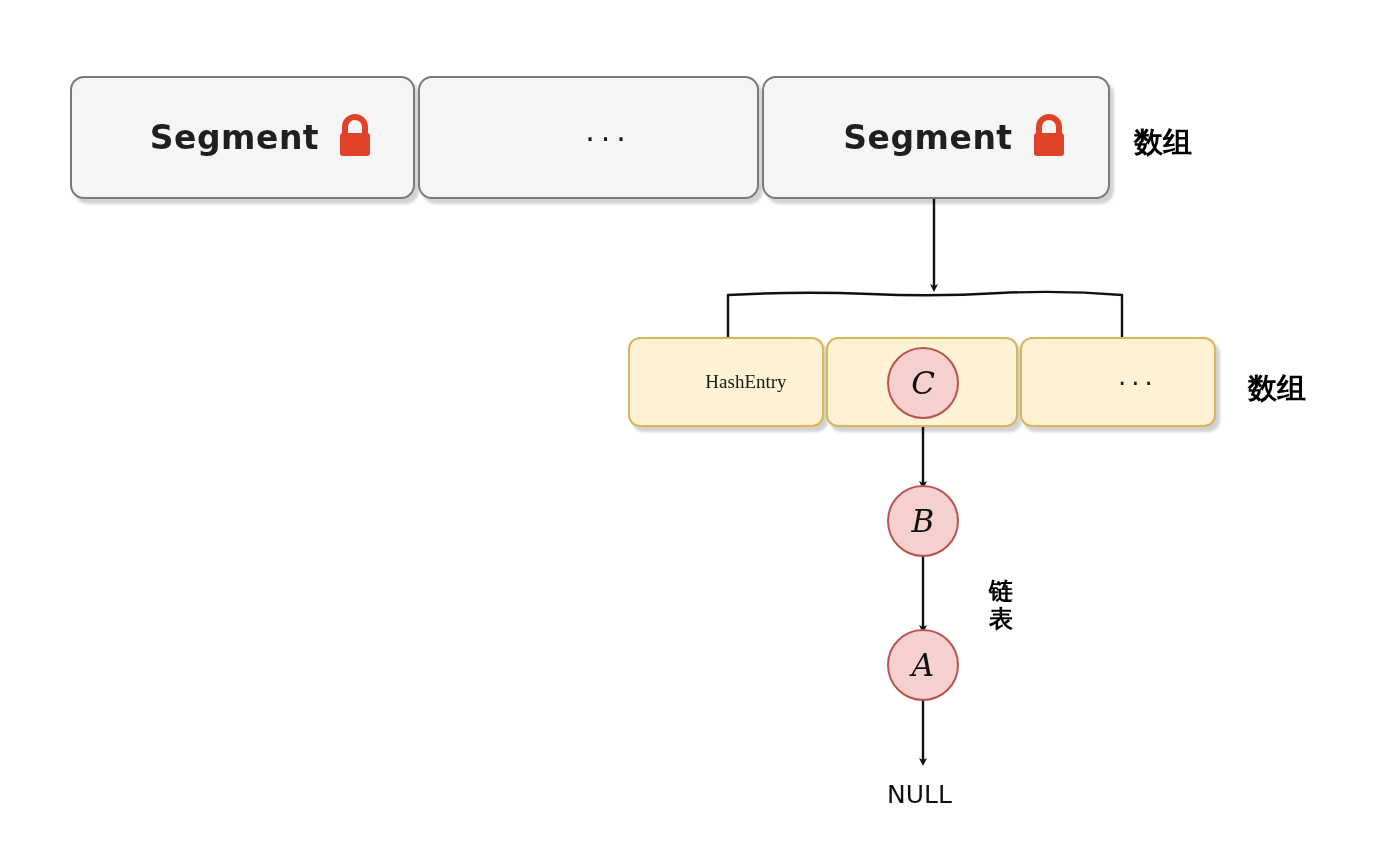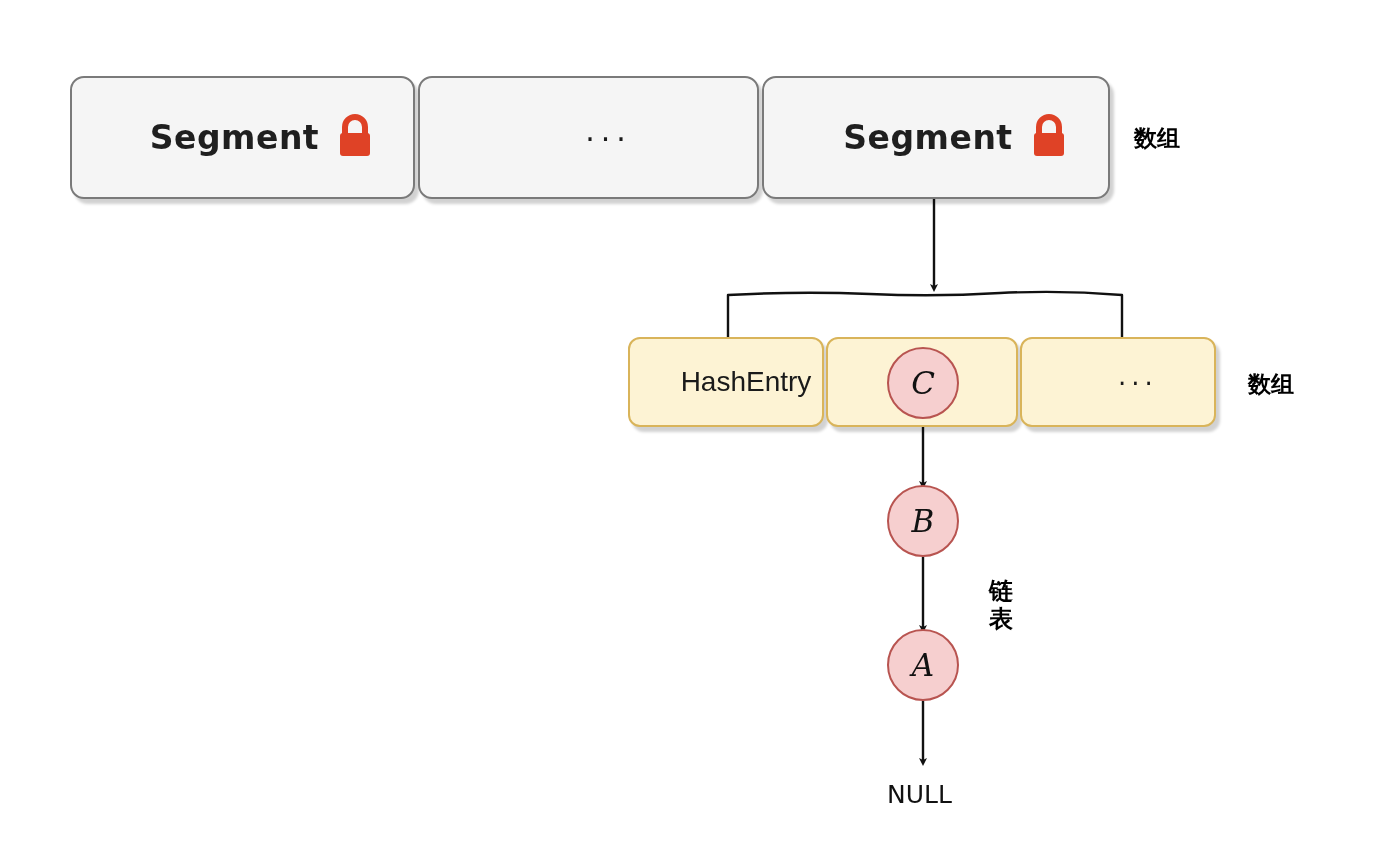--- a/index.html
+++ b/index.html
@@ -45,22 +45,22 @@
   .seg-label {
     font-family: "DejaVu Sans", sans-serif;
     font-size: 33px;
     font-weight: 600;
     color: #1f1f1f;
     letter-spacing: 0.5px;
     white-space: nowrap;
   }
 
   .entry-label {
-    font-family: Liberation Sans, sans-serif;
-    font-size: 28px;
+    font-family: Liberation Serif, serif;
+    font-size: 19px;
     color: #1a1a1a;
     white-space: nowrap;
   }
 
   .dots {
     font-family: "DejaVu Sans", sans-serif;
     font-size: 30px;
     letter-spacing: 6px;
     color: #1a1a1a;
     line-height: 1;
@@ -96,21 +96,21 @@
     font-family: "DejaVu Serif", serif;
     font-style: italic;
     font-size: 31px;
     color: #111111;
   }
 
   
   .cjk-label {
     position: absolute;
     font-family: "DejaVu Sans", sans-serif;
-    font-size: 23px;
+    font-size: 29px;
     font-weight: 700;
     color: #000000;
     white-space: nowrap;
   }
   .cjk-label.stacked {
     white-space: normal;
     width: 32px;
     line-height: 1.15;
     font-size: 24px;
     margin-top: 14px;

